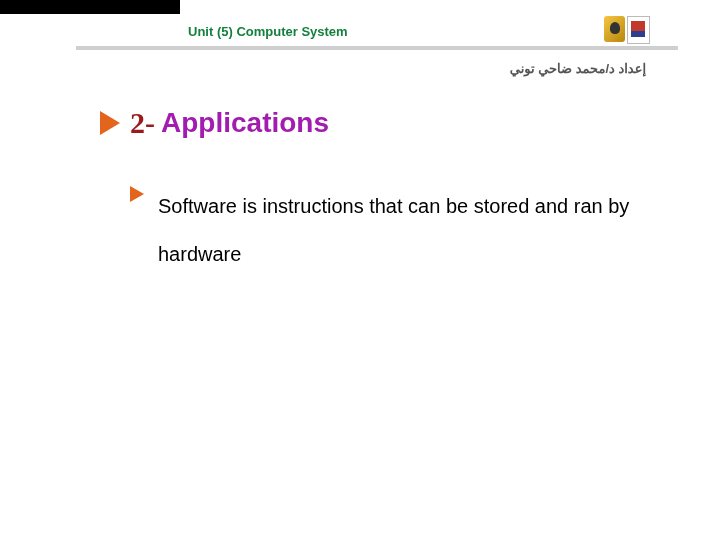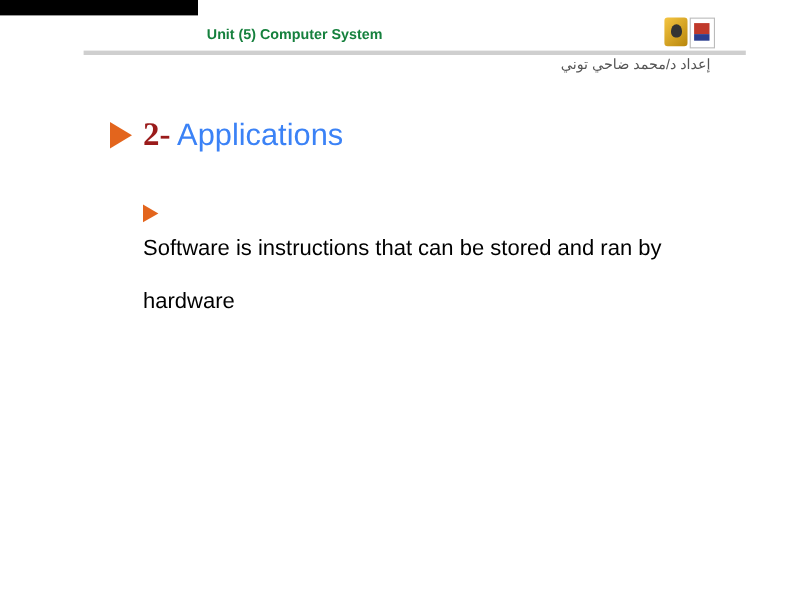--- a/index.html
+++ b/index.html
@@ -35,24 +35,24 @@
   .divider {
     position: absolute;
     top: 46px;
     left: 76px;
     right: 42px;
     height: 4px;
     background: #cfcfcf;
   }
   .author {
     position: absolute;
-    top: 51px;
+    top: 61px;
     right: 74px;
     font-size: 13px;
-    font-weight: normal;
+    font-weight: bold;
     color: #555;
     direction: rtl;
   }
   .logos {
     position: absolute;
     top: 16px;
     right: 70px;
     width: 46px;
     height: 26px;
     display: flex;
@@ -110,34 +110,33 @@
     margin-right: 10px;
   }
   .sec-num {
     font-family: "Times New Roman", serif;
     font-size: 30px;
     font-weight: bold;
     color: #9a1b1b;
   }
   .sec-title {
     font-size: 28px;
-    font-weight: normal;
-    color: #3b82f6;
+    font-weight: bold;
+    color: #a21caf;
     margin-left: 6px;
   }
   .body-area {
     position: absolute;
     top: 182px;
     left: 130px;
     right: 80px;
   }
   .bullet-row {
     display: flex;
     align-items: flex-start;
-    flex-direction: column;
   }
   .tri-small {
     width: 0;
     height: 0;
     border-top: 8px solid transparent;
     border-bottom: 8px solid transparent;
     border-left: 14px solid #e3651d;
     margin-right: 14px;
     margin-top: 4px;
     flex-shrink: 0;

